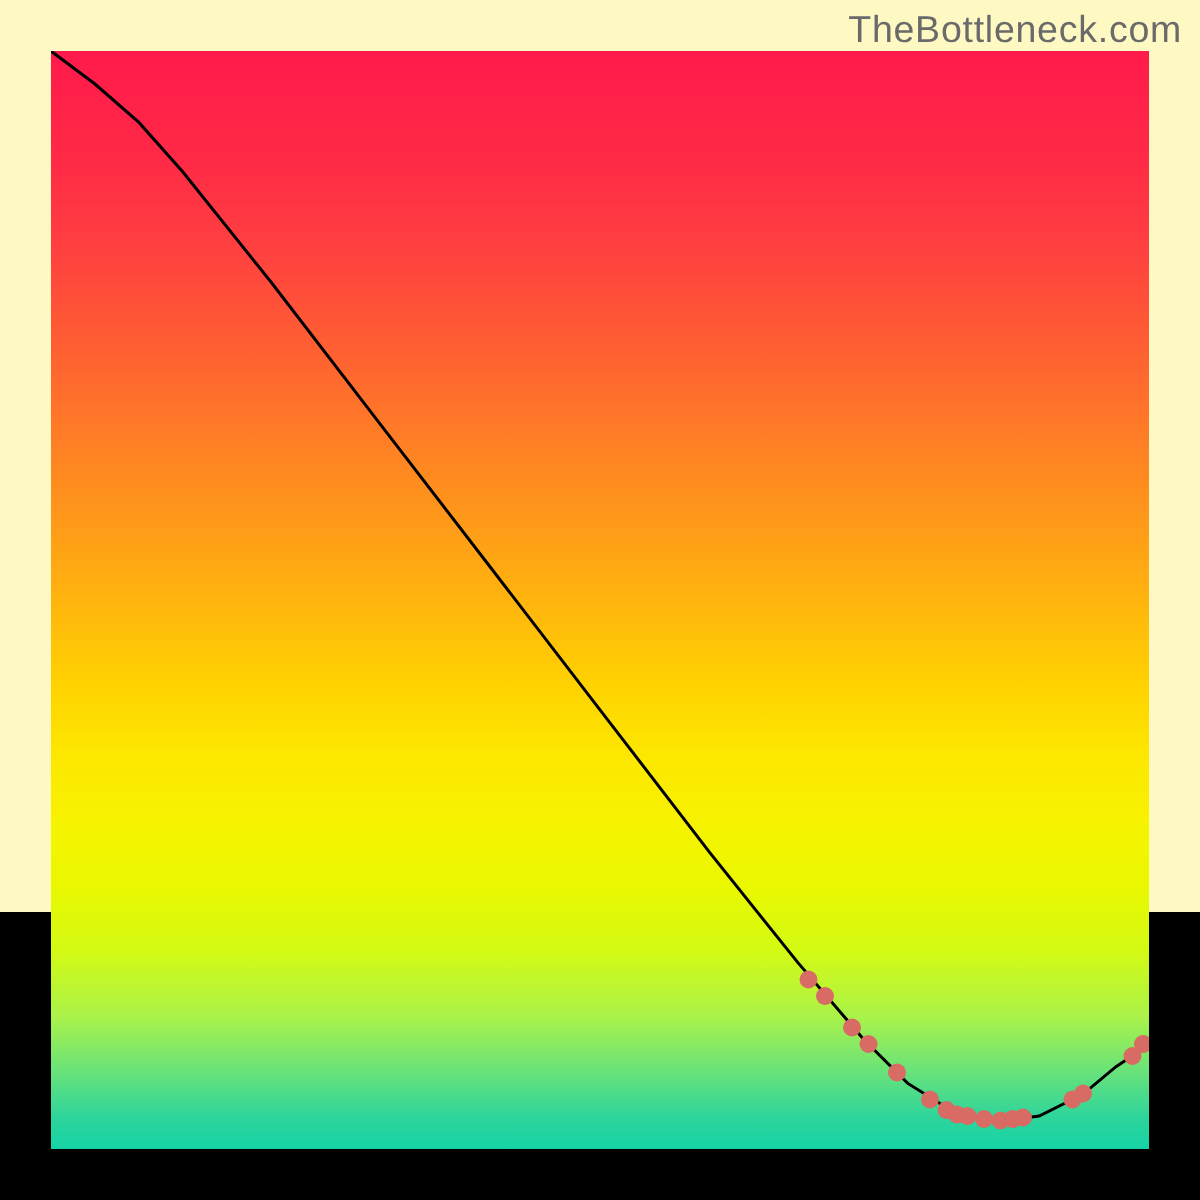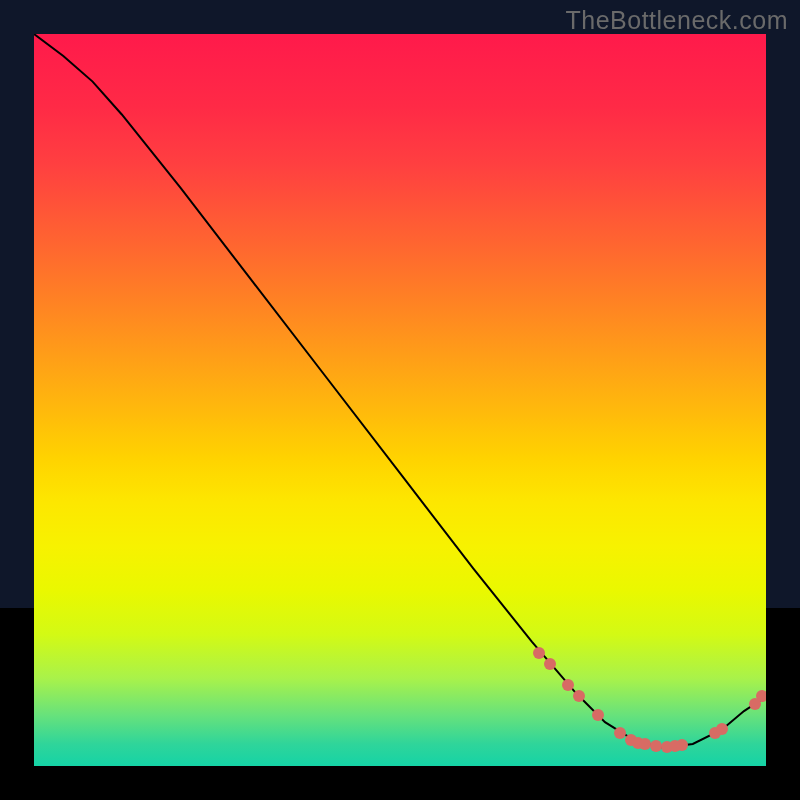--- a/index.html
+++ b/index.html
@@ -1,17 +1,17 @@
 <!DOCTYPE html>
 <html><head>
 <meta charset="utf-8">
 <style>
 *{margin:0;padding:0;box-sizing:border-box}
 html,body{width:800px;height:800px;background:#000;font-family:Arial,Helvetica,sans-serif;overflow:hidden}
-.outer{width:800px;height:608px;background:#0f172a;position:relative}
+.outer{width:800px;height:608px;background:#fef9c3;position:relative}
 .watermark{position:absolute;top:6px;right:12px;color:#6a6a6a;font-size:25px;letter-spacing:.5px;font-weight:400}
 .plot{position:absolute;top:34px;left:34px;width:732px;height:732px;overflow:hidden}
 .grad{position:absolute;inset:0;background:linear-gradient(to bottom,
  #ff1a4b 0%,#ff2a46 10%,#ff4040 18%,#ff6a2e 30%,#ff8f1e 40%,
  #ffb40e 50%,#ffd300 58%,#fde700 64%,#f7f200 70%,#eaf800 76%,
  #d3fa14 82%,#a9f24a 88%,#68e27b 93%,#2fd59a 97%,#15d3a6 100%)}
 .line{position:absolute;inset:0}
 .pt{position:absolute;width:12px;height:12px;margin:-6px 0 0 -6px;border-radius:50%;background:#d86b64}
 </style>
 </head>

